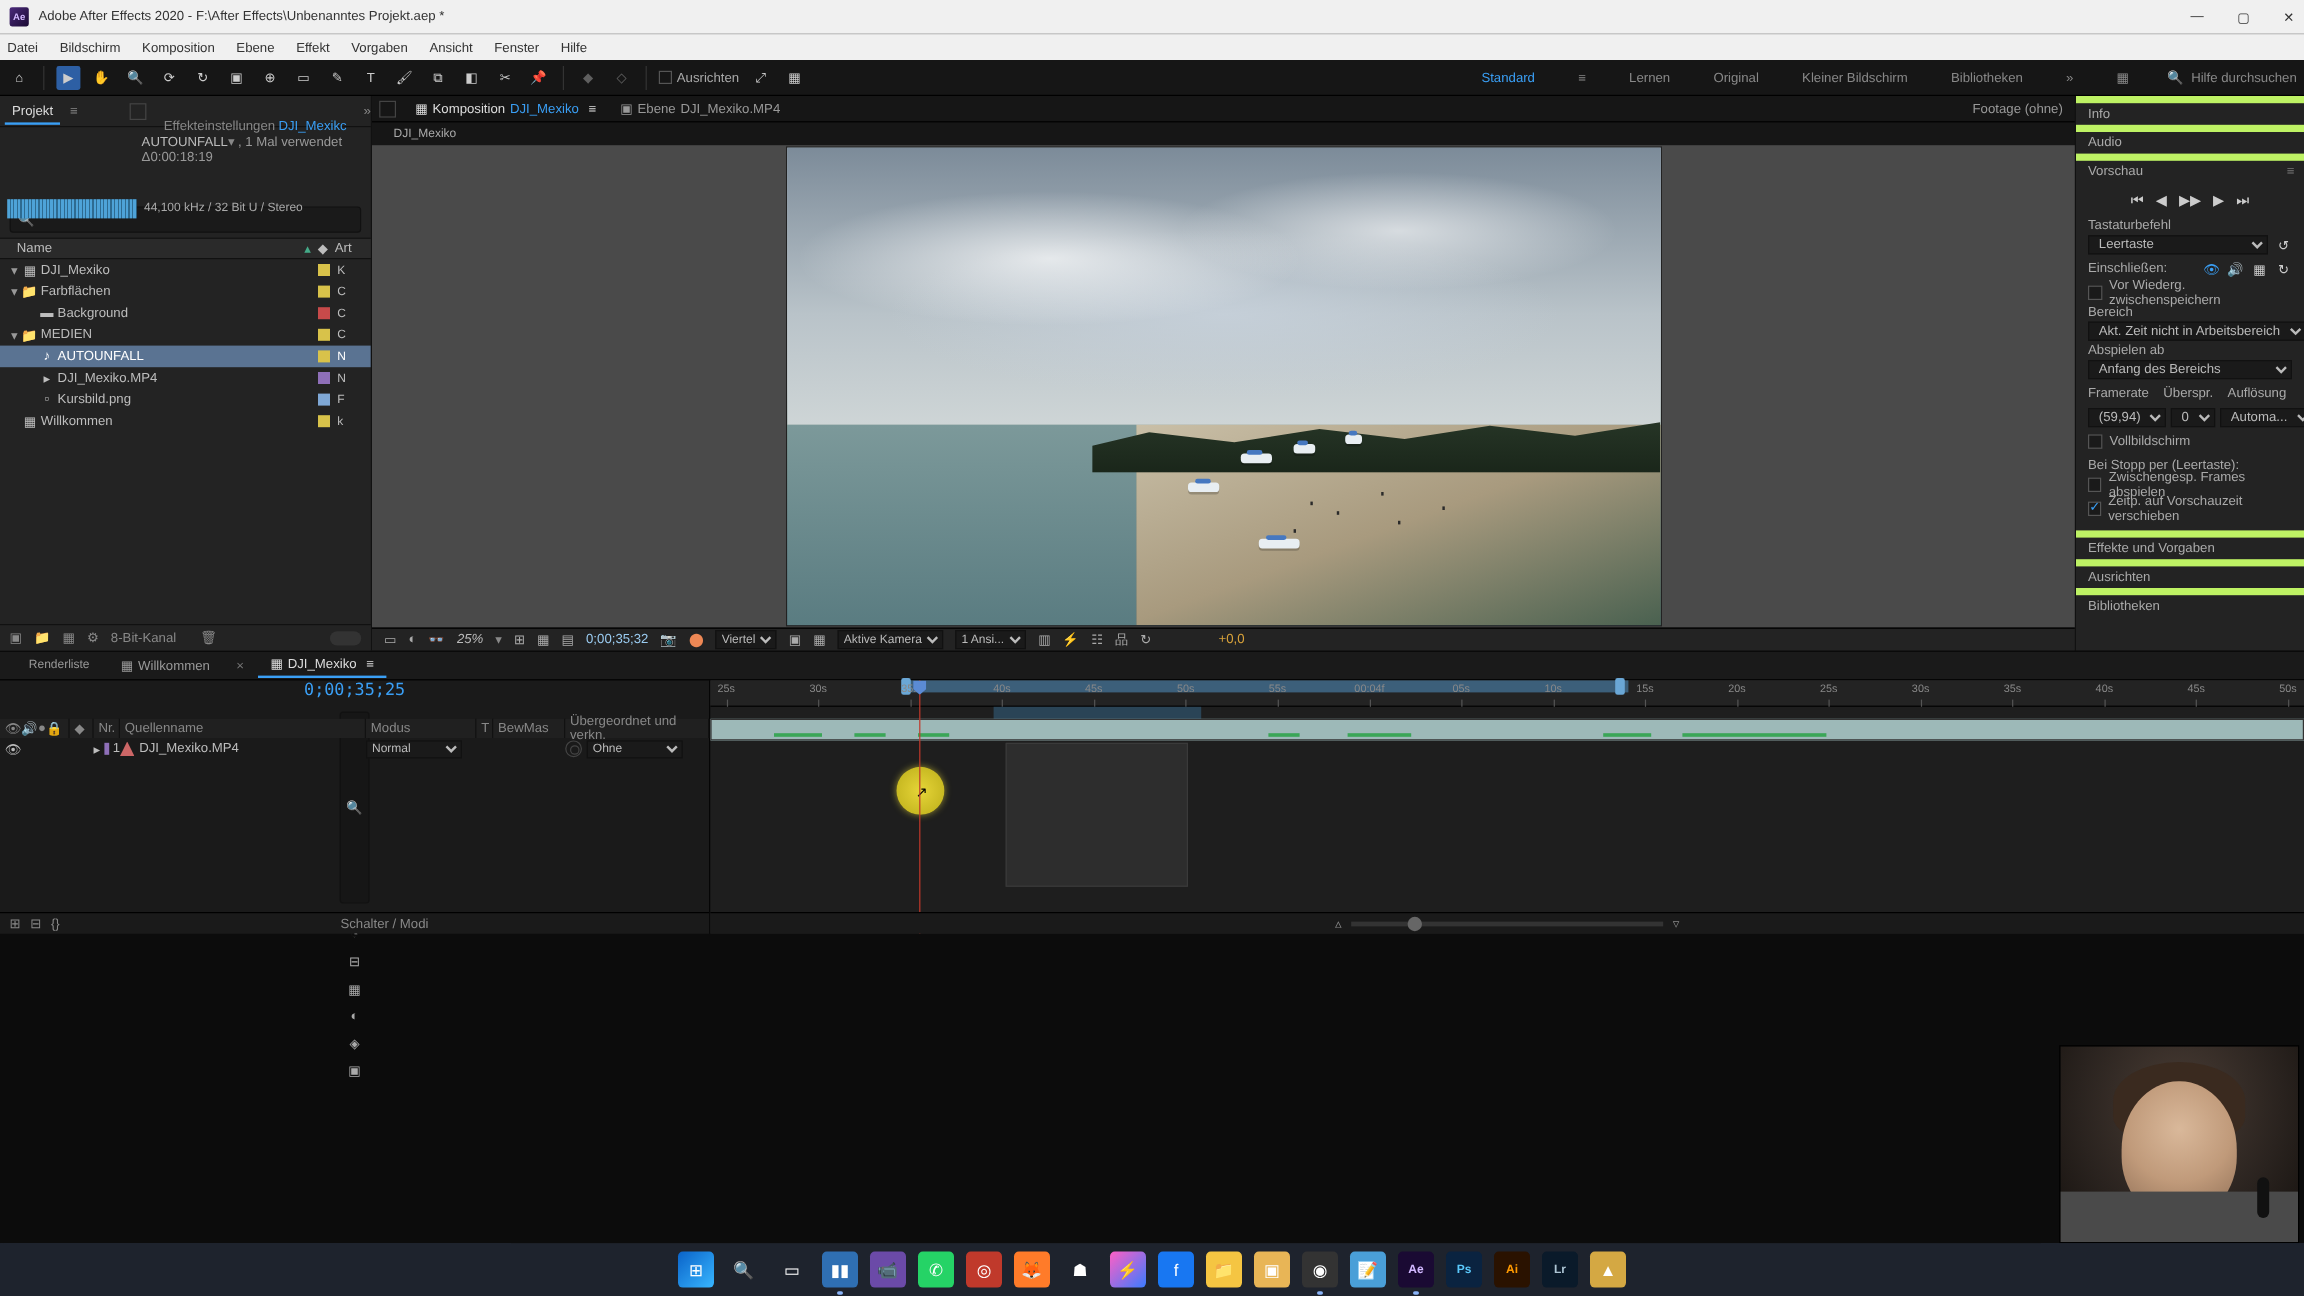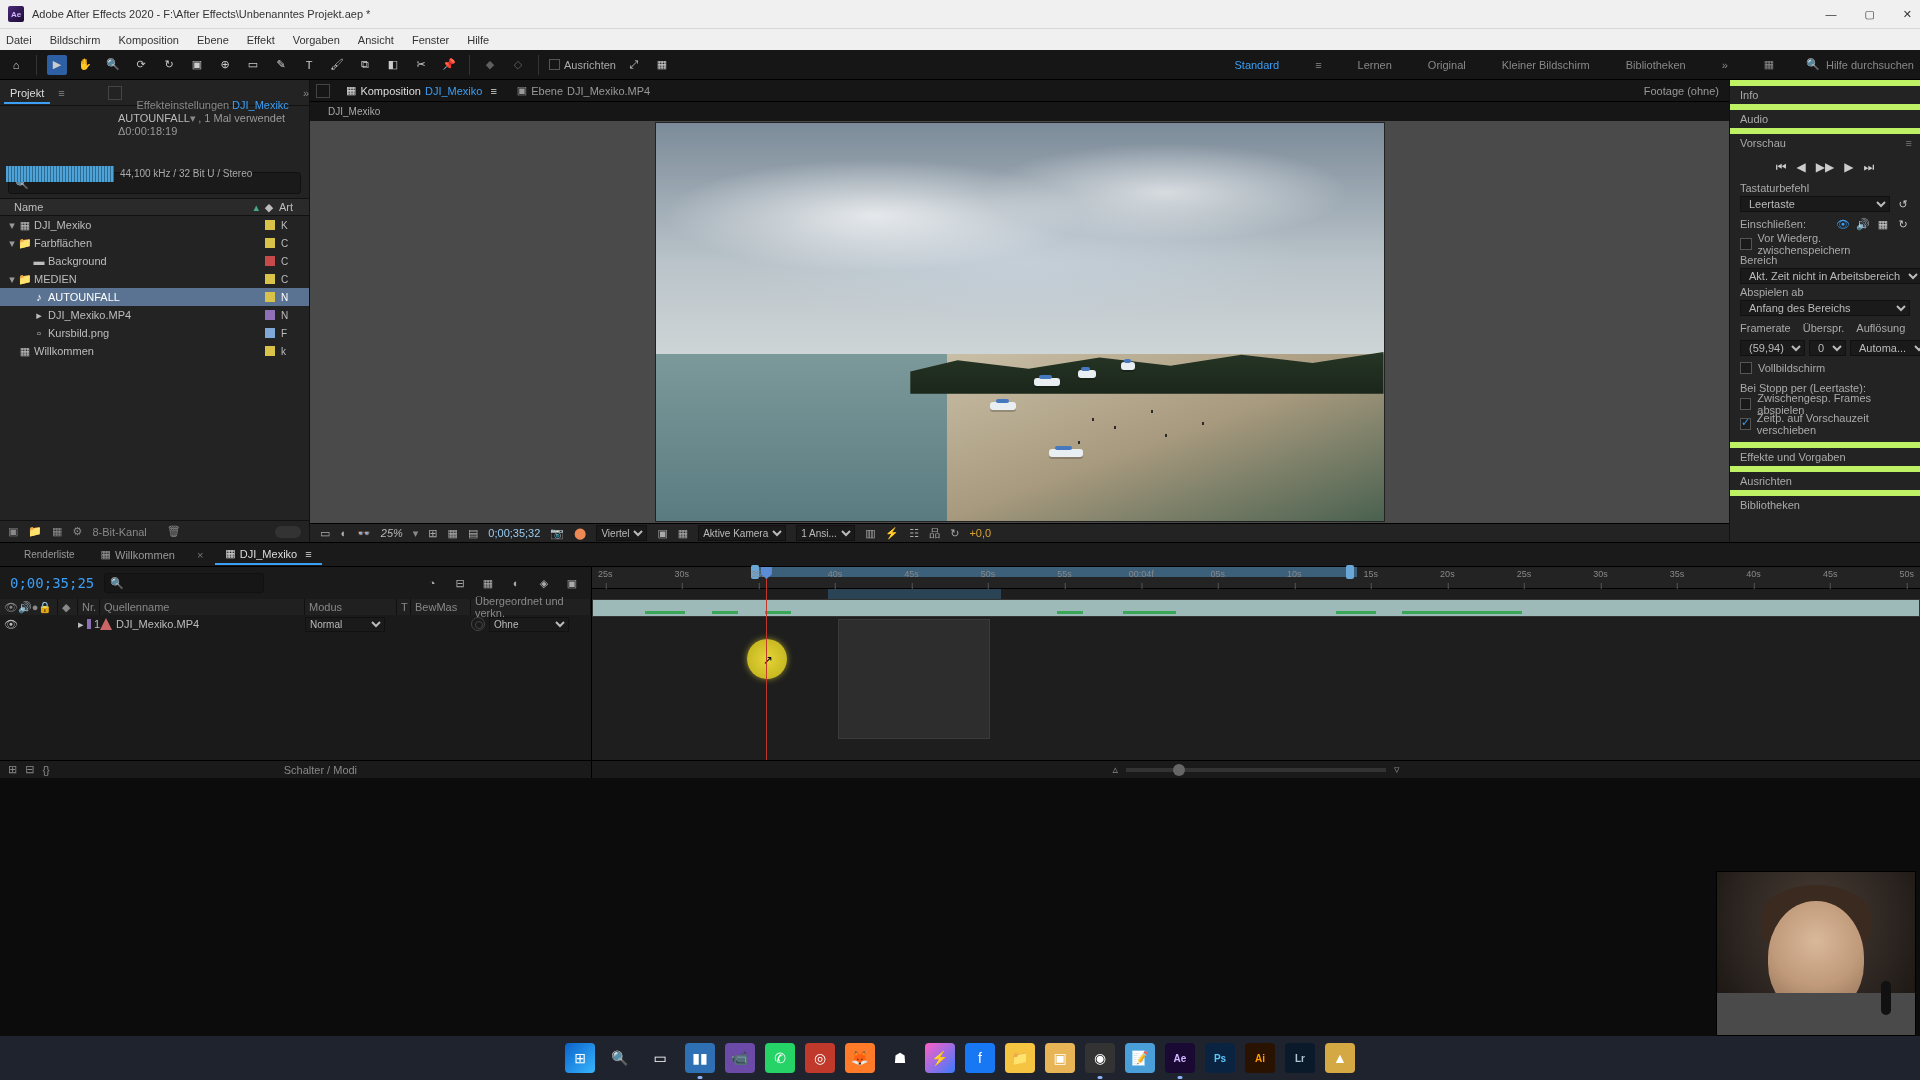--- a/index.html
+++ b/index.html
@@ -86,21 +86,21 @@
 .boat { position:absolute; width:26px; height:8px; background:#e8eef2; border-radius:3px; box-shadow:0 2px 0 rgba(0,0,0,.2); }
 .boat::before{ content:""; position:absolute; top:-3px; left:20%; right:30%; height:4px; background:#4678c0; border-radius:2px;}
 .b1{top:70%; left:46%;} .b2{top:64%; left:52%;} .b3{top:62%; left:58%; width:18px;} .b4{top:60%; left:64%; width:14px;} .b5{top:82%; left:54%; width:34px;}
 .dot { position:absolute; width:2px; height:3px; background:#2a2a2a; }
 
 .viewer-footer { height:22px; background:#232323; border-top:1px solid #000; display:flex; align-items:center; gap:10px; padding:0 10px; font-size:10px; }
 .viewer-footer .vf-ico { cursor:pointer; color:#aaa; }
 .viewer-footer .zoom-readout{ color:#bbb;font-style:italic; }
 .viewer-footer select, .viewer-footer .picklike { background:#1a1a1a; border:1px solid #111; color:#bbb; height:16px; font-size:10px; }
 .viewer-footer .time-read { color:#9acbf0; }
-.viewer-footer .expo { color:#d8a23a; }
+.viewer-footer .expo { color:#d8a23a;margin-left:46px; }
 
 
 .right-col { width:190px; background:#232323; display:flex; flex-direction:column; }
 .rp-head { height:24px; display:flex; align-items:center; padding:0 10px; border-top:6px solid #bef264; color:#aaa; cursor:pointer; position:relative;}
 .rp-head .menu { position:absolute; right:8px; color:#777;}
 .rp-body { padding:4px 10px 8px; font-size:10px; color:#aaa; }
 .preview-controls { display:flex; gap:10px; justify-content:center; padding:4px 0 8px; }
 .pc-btn { cursor:pointer; color:#ccc; font-size:12px; }
 .rp-row { display:flex; align-items:center; gap:6px; height:20px; }
 .rp-input { flex:1; background:#1a1a1a; border:1px solid #111; color:#bbb; height:16px; padding:0 4px; }
@@ -110,21 +110,21 @@
 .mini-ico { width:14px; height:14px; display:inline-flex; align-items:center; justify-content:center; color:#ccc; cursor:pointer; }
 
 
 .timeline { height:236px; background:#1a1a1a; border-top:1px solid #000; display:flex; flex-direction:column; }
 .tl-tabs { height:24px; display:flex; align-items:center; padding-left:14px; gap:6px; border-bottom:1px solid #000; }
 .tl-tab { padding:3px 10px; color:#999; cursor:pointer; display:flex; align-items:center; gap:4px; font-size:10px; }
 .tl-tab.active { color:#ddd; border-bottom:2px solid #3a9ff5; }
 
 .tl-body { flex:1; display:flex; }
 .tl-left { width:592px; border-right:1px solid #000; display:flex; flex-direction:column; }
-.tl-head { display:flex; align-items:center; height:32px; padding:0 10px; gap:10px; }
+.tl-head { display:flex; align-items:center; height:32px; padding:0 10px; gap:10px;flex-direction:column; }
 .tl-time { color:#3a9ff5; font-size:14px; font-family:monospace; }
 .tl-search { flex:0 0 160px; height:20px; background:#161616; border:1px solid #111; border-radius:3px; display:flex; align-items:center; padding:0 5px; }
 .tl-toggle-ico { width:18px; height:18px; color:#aaa; cursor:pointer; display:flex; align-items:center; justify-content:center; }
 
 .tl-cols { height:16px; background:#202020; display:flex; align-items:center; font-size:9px; color:#888; }
 .tl-cols div { border-right:1px solid #111; height:100%; display:flex; align-items:center; padding:0 4px; }
 .c-av{width:58px;} .c-pin{width:20px;} .c-num{width:22px;} .c-name{flex:1;} .c-mode{width:92px;} .c-t{width:14px;} .c-trk{width:60px;} .c-par{width:120px;}
 
 .tl-layer { height:18px; display:flex; align-items:center; font-size:10px; }
 .tl-layer .c-av{ display:flex; gap:4px; padding-left:4px; align-items:center;}

